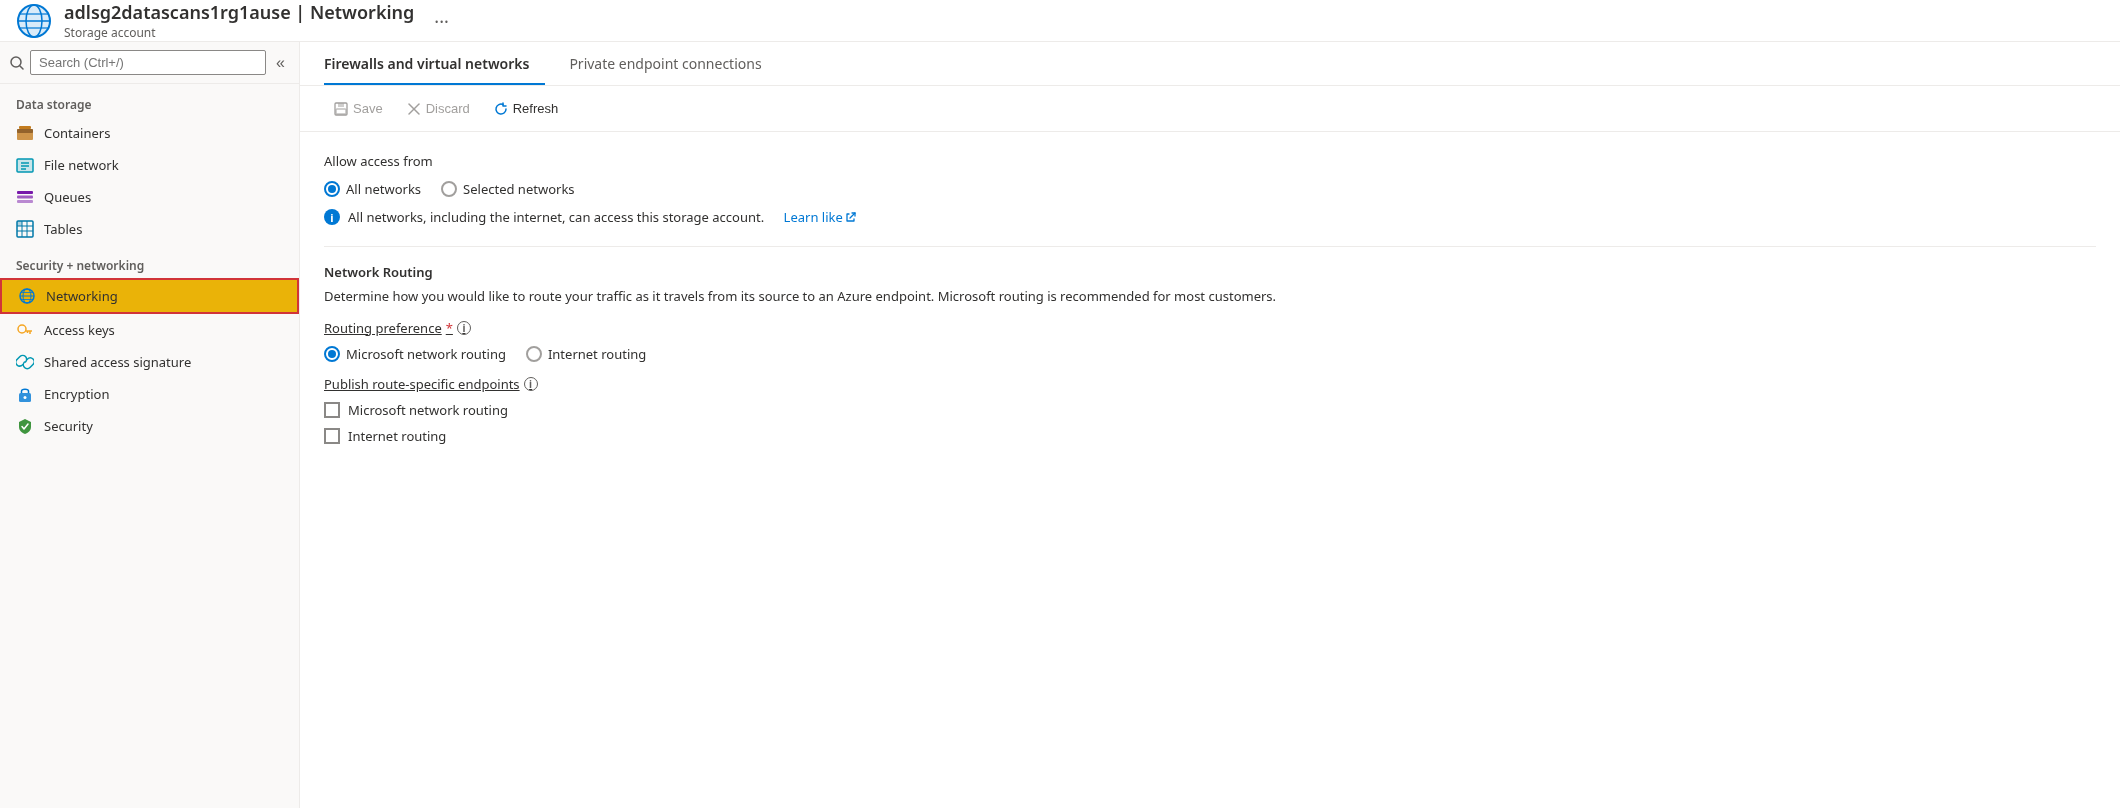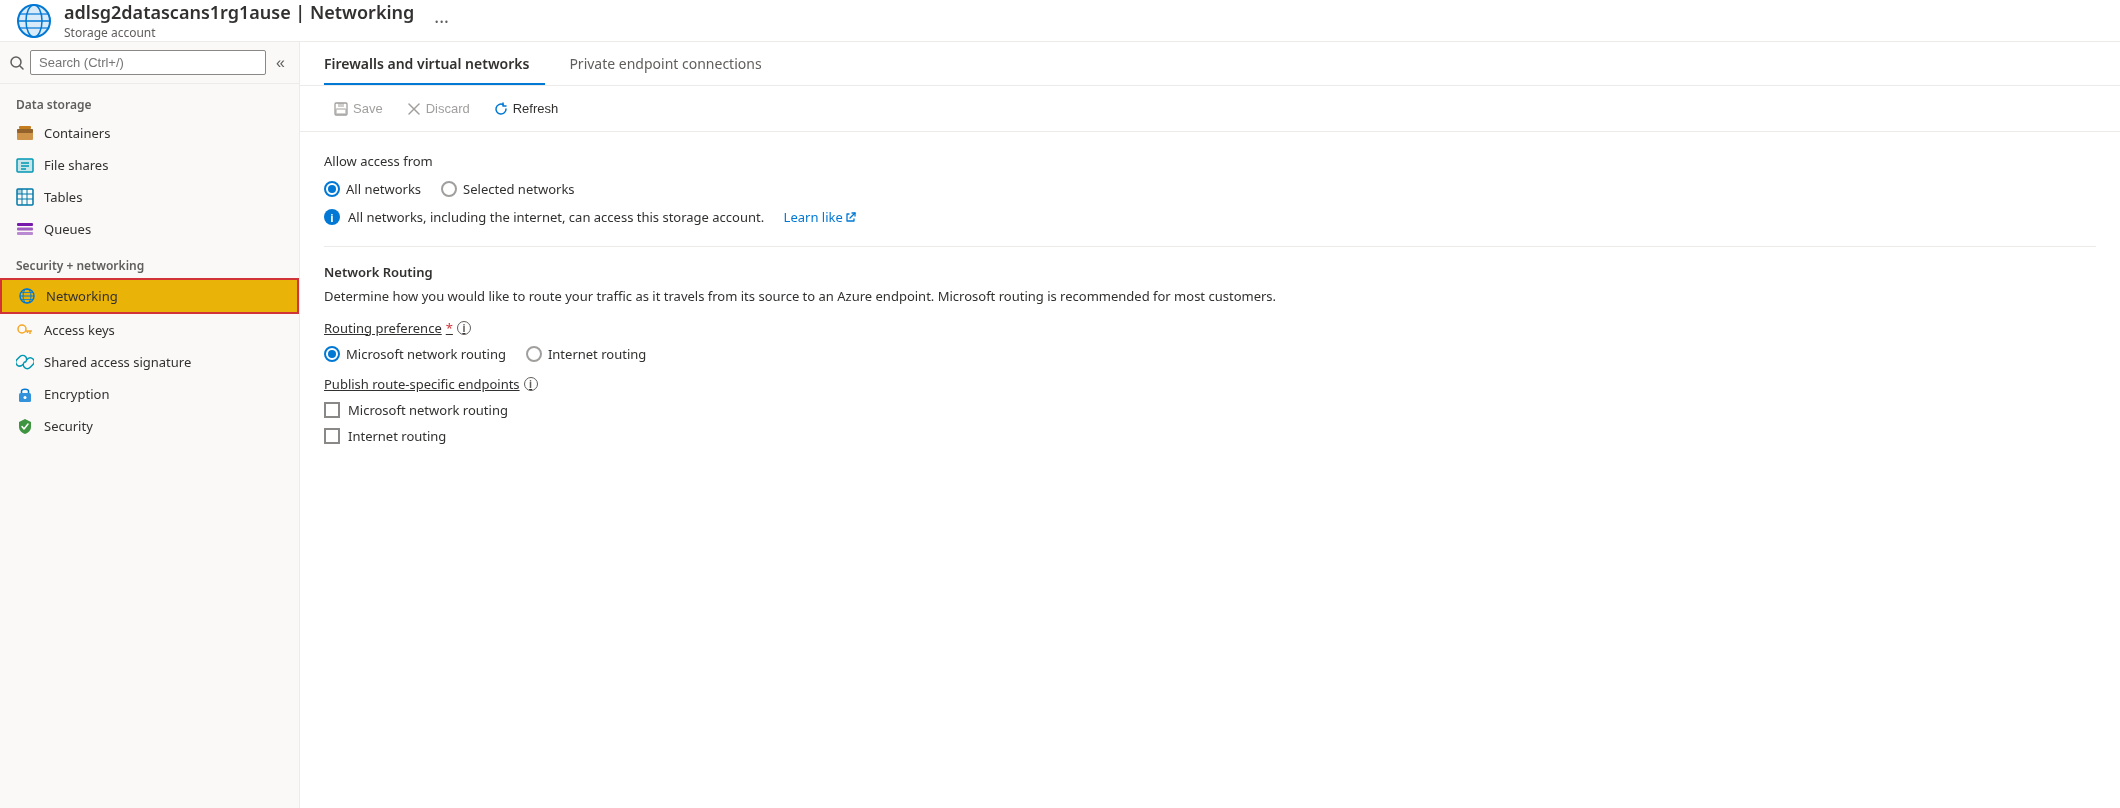--- a/index.html
+++ b/index.html
@@ -350,48 +350,48 @@
         <div class="sidebar-item-icon">
 
           <svg width="18" height="18" viewBox="0 0 18 18">
             <rect x="1" y="3" width="16" height="13" rx="1" fill="#0097b2" opacity="0.2"></rect>
             <rect x="1" y="3" width="16" height="13" rx="1" fill="none" stroke="#0097b2" stroke-width="1.5"></rect>
             <line x1="5" y1="7" x2="13" y2="7" stroke="#0097b2" stroke-width="1.5"></line>
             <line x1="5" y1="10" x2="13" y2="10" stroke="#0097b2" stroke-width="1.5"></line>
             <line x1="5" y1="13" x2="10" y2="13" stroke="#0097b2" stroke-width="1.5"></line>
           </svg>
         </div>
-        <span>File shares</span>
+        <span>File network</span>
+      </div>
+
+      <div class="sidebar-item">
+        <div class="sidebar-item-icon">
+
+          <svg width="18" height="18" viewBox="0 0 18 18">
+            <rect x="1" y="3" width="16" height="3" rx="1" fill="#7719aa"></rect>
+            <rect x="1" y="7.5" width="16" height="3" rx="1" fill="#7719aa" opacity="0.7"></rect>
+            <rect x="1" y="12" width="16" height="3" rx="1" fill="#7719aa" opacity="0.5"></rect>
+          </svg>
+        </div>
+        <span>Queues</span>
       </div>
 
       <div class="sidebar-item">
         <div class="sidebar-item-icon">
 
           <svg width="18" height="18" viewBox="0 0 18 18">
             <rect x="1" y="1" width="16" height="16" rx="1" fill="none" stroke="#0078a8" stroke-width="1.5"></rect>
             <line x1="1" y1="6" x2="17" y2="6" stroke="#0078a8" stroke-width="1"></line>
             <line x1="1" y1="11" x2="17" y2="11" stroke="#0078a8" stroke-width="1"></line>
             <line x1="6" y1="1" x2="6" y2="17" stroke="#0078a8" stroke-width="1"></line>
             <line x1="11" y1="1" x2="11" y2="17" stroke="#0078a8" stroke-width="1"></line>
             <rect x="1" y="1" width="5" height="5" fill="#0078a8" opacity="0.3"></rect>
           </svg>
         </div>
         <span>Tables</span>
-      </div>
-
-      <div class="sidebar-item">
-        <div class="sidebar-item-icon">
-
-          <svg width="18" height="18" viewBox="0 0 18 18">
-            <rect x="1" y="3" width="16" height="3" rx="1" fill="#7719aa"></rect>
-            <rect x="1" y="7.5" width="16" height="3" rx="1" fill="#7719aa" opacity="0.7"></rect>
-            <rect x="1" y="12" width="16" height="3" rx="1" fill="#7719aa" opacity="0.5"></rect>
-          </svg>
-        </div>
-        <span>Queues</span>
       </div>
 
       <div class="sidebar-section-label">Security + networking</div>
 
       <div class="sidebar-item active">
         <div class="sidebar-item-icon">
 
           <svg width="18" height="18" viewBox="0 0 18 18">
             <circle cx="9" cy="9" r="7" fill="none" stroke="#0078d4" stroke-width="1.5"></circle>
             <ellipse cx="9" cy="9" rx="4" ry="7" fill="none" stroke="#0078d4" stroke-width="1"></ellipse>

